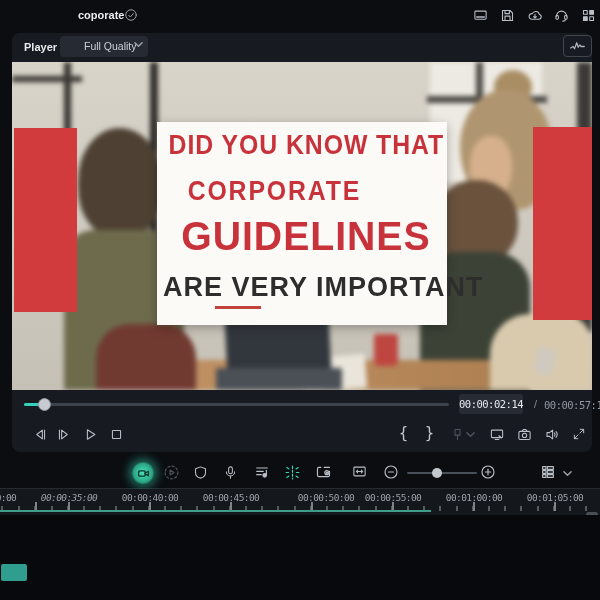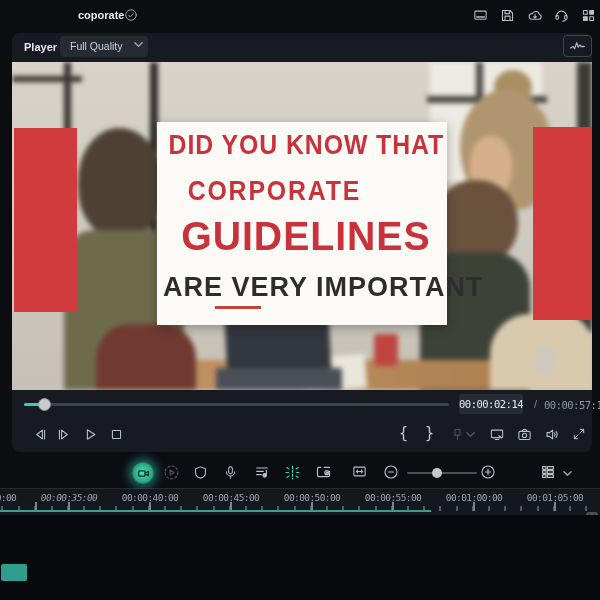--- a/index.html
+++ b/index.html
@@ -16,21 +16,21 @@
   .project-name{left:78px;top:9px;color:#e9ebee;font-size:11px;font-weight:bold;}
   .check-badge{left:124px;top:8px;}
   .topbar-icons{right:4px;top:8px;display:flex;gap:12px;align-items:center;}
   .tb-btn{width:15px;height:15px;cursor:pointer;}
 
   
   .panel{left:12px;top:33px;width:580px;height:419px;background:#171b21;border-radius:8px;}
   .panel-header{left:0;top:0;width:580px;height:28px;}
   .player-label{left:12px;top:8px;color:#e8eaed;font-size:11px;font-weight:bold;}
   .quality-dd{left:48px;top:3px;width:88px;height:21px;background:#262b33;border-radius:4px;
-              color:#ccd0d6;font-size:10.5px;line-height:21px;padding-left:10px;box-sizing:border-box;cursor:pointer;}
+              color:#ccd0d6;font-size:10.5px;line-height:21px;padding-left:24px;box-sizing:border-box;cursor:pointer;}
   .quality-chevron{left:122px;top:8px;}
   .scope-btn{left:551px;top:2px;width:27px;height:20px;border:1px solid #40454e;border-radius:4px;
              display:flex;align-items:center;justify-content:center;cursor:pointer;}
 
   
   .video{left:0;top:29px;width:580px;height:328px;background:#cfcabf;overflow:hidden;}
   .scene{left:0;top:0;width:580px;height:328px;background:linear-gradient(#d8d4ca,#c6c1b6);}
   .blurwrap{left:0;top:0;width:580px;height:328px;filter:blur(2.5px);}
   .window-bright{left:418px;top:0;width:112px;height:120px;background:#edeae3;}
   .frame-v1{left:52px;top:0;width:7px;height:170px;background:#35322d;}
@@ -379,21 +379,21 @@
           <path d="M1 1.5l4 4 4-4"></path>
         </svg>
     </div>
   </div>
 
   <div class="abs ruler">
     <span class="r-label" style="left:-47px;">00:00:30:00</span>
     <span class="r-label" style="left:34px;font-style:italic;">00:00:35:00</span>
     <span class="r-label" style="left:115px;">00:00:40:00</span>
     <span class="r-label" style="left:196px;">00:00:45:00</span>
-    <span class="r-label" style="left:277px;">00:00:50:00</span>
+    <span class="r-label" style="left:291px;">00:00:50:00</span>
     <span class="r-label" style="left:358px;">00:00:55:00</span>
     <span class="r-label" style="left:439px;">00:01:00:00</span>
     <span class="r-label" style="left:520px;">00:01:05:00</span>
     <div class="abs ticks-minor"></div>
     <div class="abs ticks-major"></div>
     <div class="abs render-line"></div>
     <div class="abs scroll-nub"></div>
   </div>
 
   <div class="abs tl-body">

